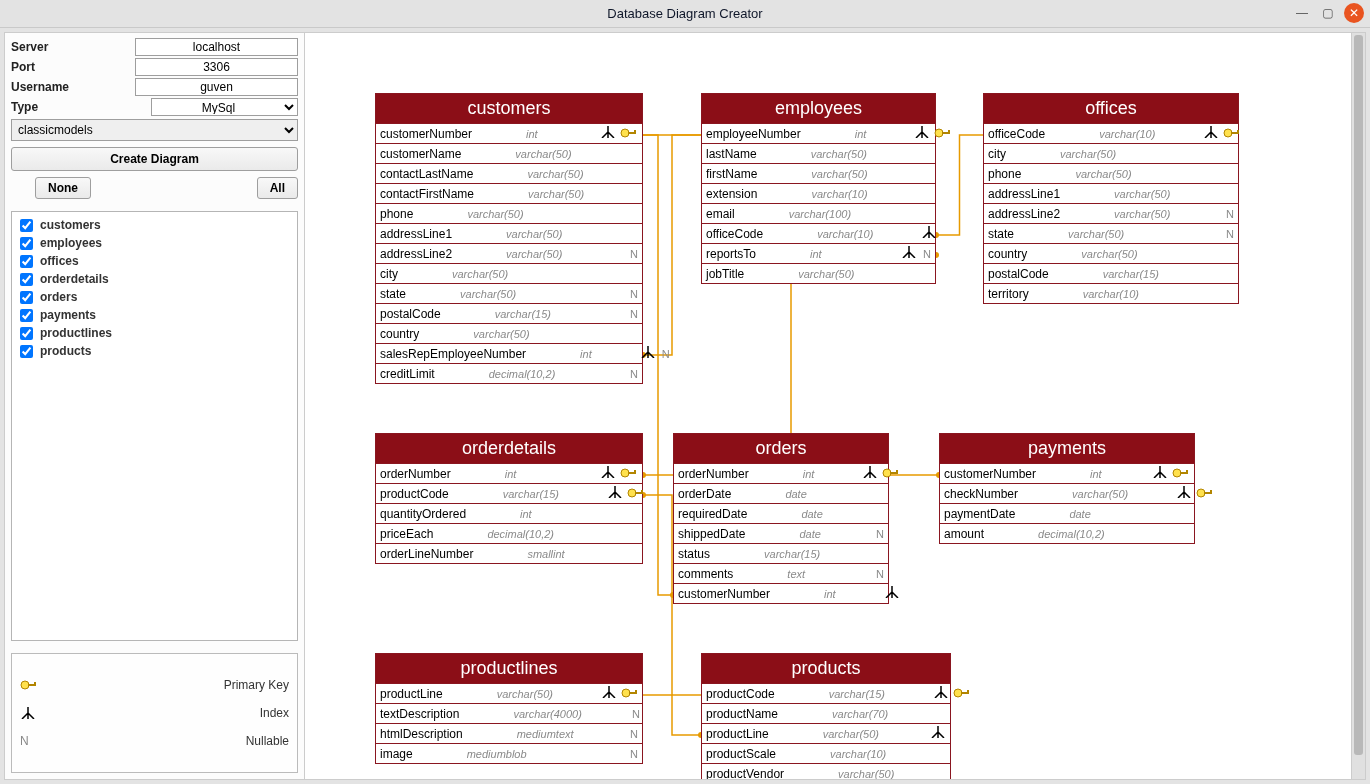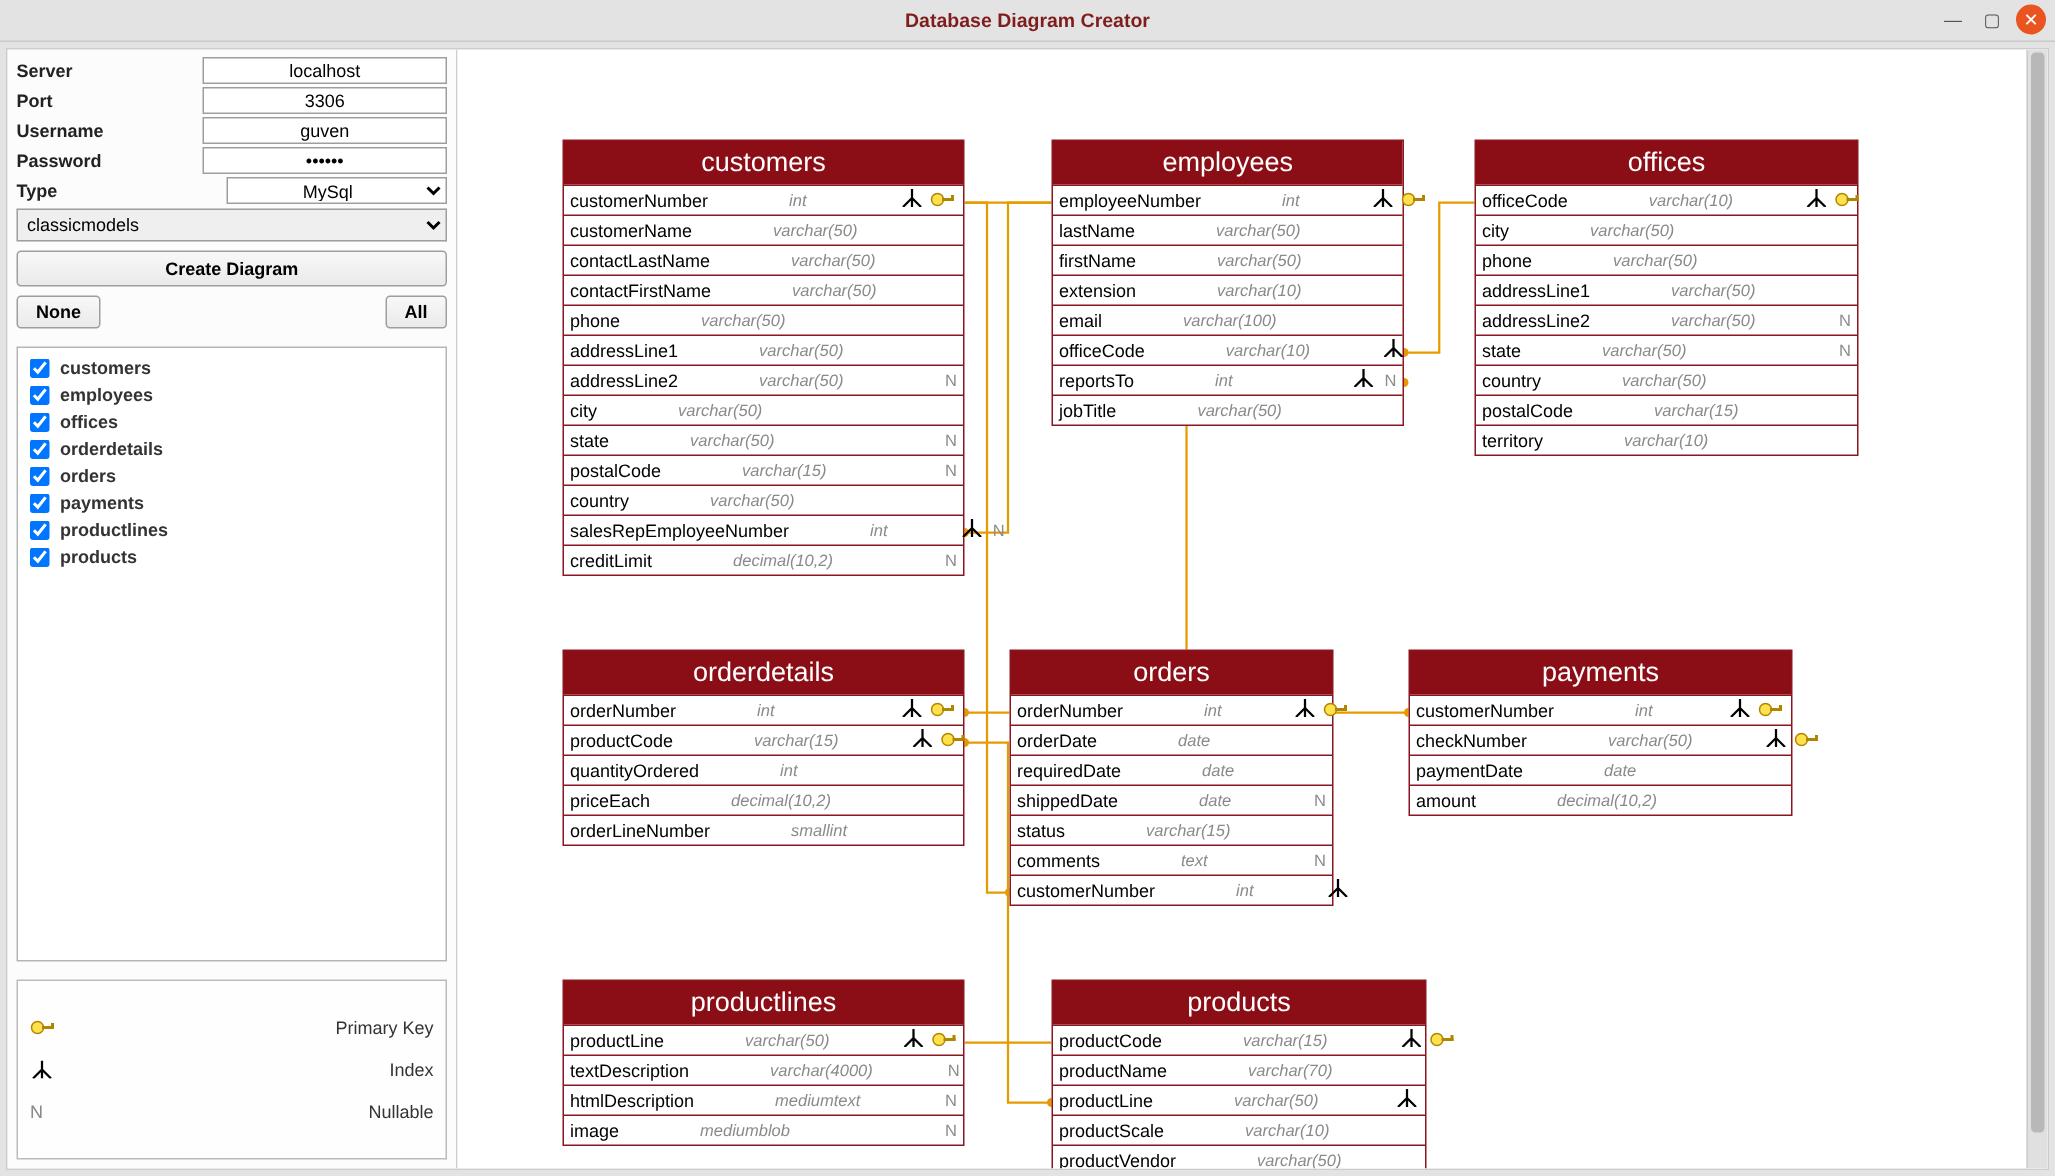--- a/index.html
+++ b/index.html
@@ -1,29 +1,29 @@
 <!DOCTYPE html>
 <html><head>
 <meta charset="utf-8">
 <style>
   * { box-sizing: border-box; font-family: sans-serif; }
   body { margin:0; background:#f3f3f3; font-size:12px; }
   .window { display:flex; flex-direction:column; height:784px; width:1370px; background:#e3e3e3; }
   .titlebar { height:28px; background:#e3e3e3; border-bottom:1px solid #c9c9c9; display:flex; align-items:center; justify-content:center; position:relative; }
-  .titlebar .title { font-weight:bold; font-size:13px; color:#7f1d1d; }
+  .titlebar .title { font-weight:normal; font-size:13px; color:#0f172a; }
   .wm-controls { position:absolute; right:6px; top:3px; display:flex; gap:6px; align-items:center;}
   .wm-btn { width:20px; height:20px; display:flex; align-items:center; justify-content:center; color:#555; border-radius:2px;}
   .wm-close { background:#e95420; color:#fff; border-radius:50%; }
   .main { flex:1; display:flex; background:#fff; margin:4px; border:1px solid #ccc; overflow:hidden;}
   .sidebar { width:300px; border-right:1px solid #ccc; background:#fcfcfc; display:flex; flex-direction:column; }
   .form { padding:4px 6px; }
   .form-row { display:flex; align-items:center; height:20px; }
   .form-row label { width:140px; font-size:12px; color:#222; font-weight:bold;}
   .form-row input, .form-row select { flex:1; border:1px solid #9e9e9e; font-size:12px; padding:1px 3px; background:#fff; height:18px;text-align:center;}
-  .btn { background:linear-gradient(#f8f8f8,#eaeaea); border:1px solid #9e9e9e; border-radius:3px; padding:4px 8px; font-weight:bold; font-size:12px; cursor:pointer;}
+  .btn { background:linear-gradient(#f8f8f8,#eaeaea); border:1px solid #9e9e9e; border-radius:3px; padding:4px 8px; font-weight:bold; font-size:12px; cursor:pointer;margin-left:24px;}
   .btn.full { width:100%; display:block; text-align:center; margin:4px 0;}
   .db-select { width:100%; border:1px solid #9e9e9e; font-size:12px; padding:2px; margin:2px 0;}
   .twobtn { display:flex; justify-content:space-between; margin:6px 0; gap:8px;}
   .twobtn .btn { flex:0; padding:3px 12px;}
   .checklist { flex:1; border:1px solid #b5b5b5; margin:2px 6px 6px 6px; padding:4px; background:#fff; overflow:auto;}
   .checkitem { display:flex; align-items:center; gap:4px; height:18px;}
   .checkitem span { font-size:12px; font-weight:bold; color:#333;}
   .legend { border:1px solid #bbb; margin:6px; padding:17px 8px; background:#fefefe;}
   .legend-row { display:flex; align-items:center; justify-content:space-between; height:28px;}
   .legend-icon { width:30px; display:flex; justify-content:flex-start;}
@@ -65,24 +65,20 @@
         </div>
         <div class="form-row">
           <label>Port</label>
           <input value="3306" style="">
         </div>
         <div class="form-row">
           <label>Username</label>
           <input value="guven" style="">
         </div>
         <div class="form-row">
-          <label>Password</label>
-          <input type="text" value="••••••" style="">
-        </div>
-        <div class="form-row">
           <label>Type</label>
           <select>
             <option>MySql</option>
           </select>
         </div>
 
 
         <select class="db-select">
           <option>classicmodels</option>
         </select>

